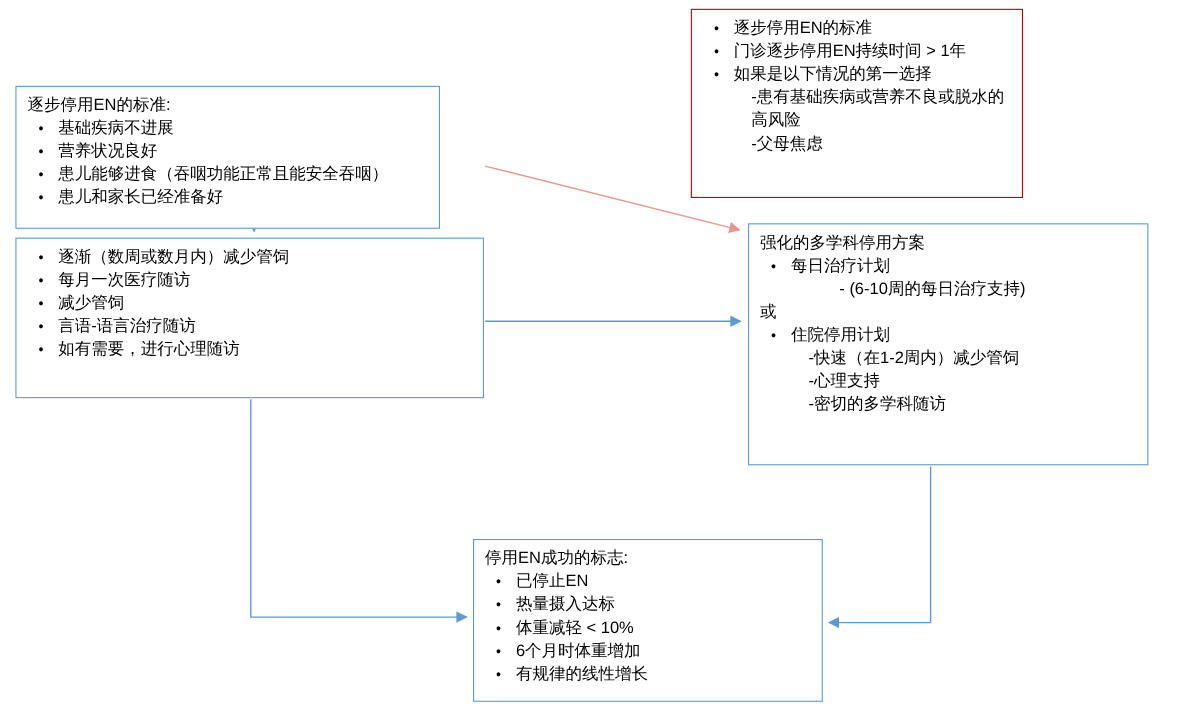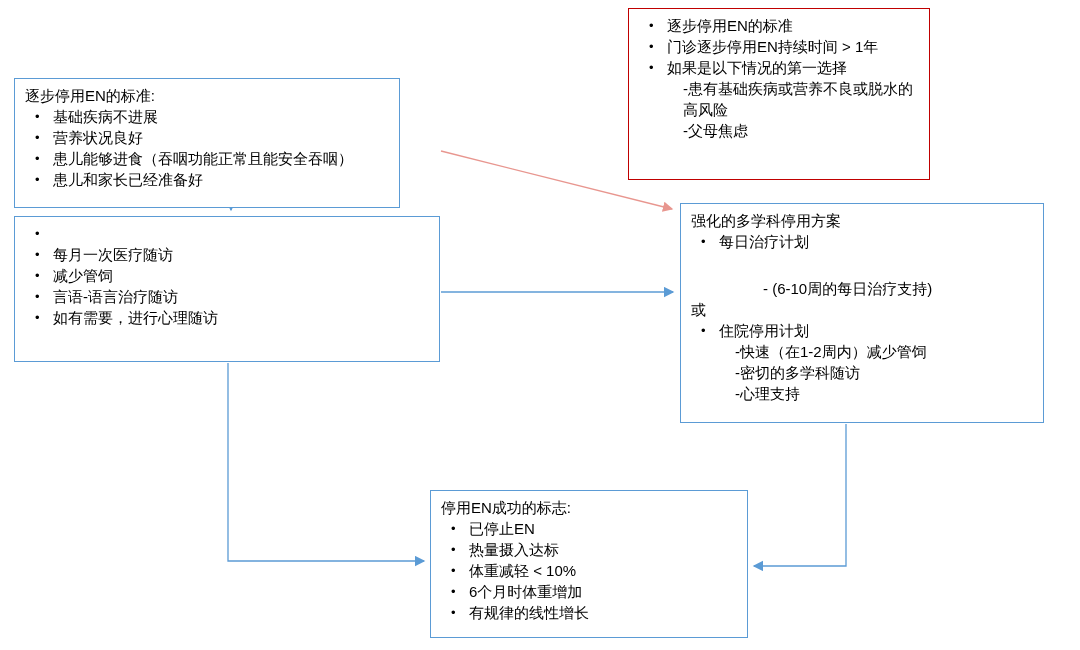--- a/index.html
+++ b/index.html
@@ -33,21 +33,21 @@
   .box-title { padding-left: 2px; }
   .line { display: flex; align-items: flex-start; }
   .line .marker {
     flex: 0 0 30px;
     padding-left: 12px;
     font-size: 13px;
     line-height: 21px;
   }
   .line.ind0 { padding-left: 2px; }
   .line.ind2 { padding-left: 46px; }
-  .line.ind3 { padding-left: 74px; margin-top: 26px; }
+  .line.ind3 { padding-left: 74px; }
   
   #box-criteria   { left: 14px;  top: 36px;  width: 386px; height: 130px; margin-top: 42px; }
   #box-riskflags  { left: 628px; top: 8px;   width: 302px; height: 172px; }
   #box-outpatient { left: 14px;  top: 216px; width: 426px; height: 146px; }
   #box-intensive  { left: 680px; top: 203px; width: 364px; height: 220px; }
   #box-success    { left: 430px; top: 490px; width: 318px; height: 148px; }
 </style>
 </head>
 <body>
 
@@ -111,20 +111,21 @@
         <div class="line ind2">
           <span>-父母焦虑</span>
         </div>
       </div>
   </div>
 
   <div class="box" id="box-outpatient">
     <div>
         <div class="line ind1">
           <span class="marker">•</span>
+          <span>逐渐（数周或数月内）减少管饲</span>
         </div>
         <div class="line ind1">
           <span class="marker">•</span>
           <span>每月一次医疗随访</span>
         </div>
         <div class="line ind1">
           <span class="marker">•</span>
           <span>减少管饲</span>
         </div>
         <div class="line ind1">
@@ -152,24 +153,24 @@
           <span>或</span>
         </div>
         <div class="line ind1">
           <span class="marker">•</span>
           <span>住院停用计划</span>
         </div>
         <div class="line ind2">
           <span>-快速（在1-2周内）减少管饲</span>
         </div>
         <div class="line ind2">
-          <span>-密切的多学科随访</span>
+          <span>-心理支持</span>
         </div>
         <div class="line ind2">
-          <span>-心理支持</span>
+          <span>-密切的多学科随访</span>
         </div>
       </div>
   </div>
 
   <div class="box" id="box-success">
     <div class="box-title">停用EN成功的标志:</div>
     <div>
         <div class="line ind1">
           <span class="marker">•</span>
           <span>已停止EN</span>

